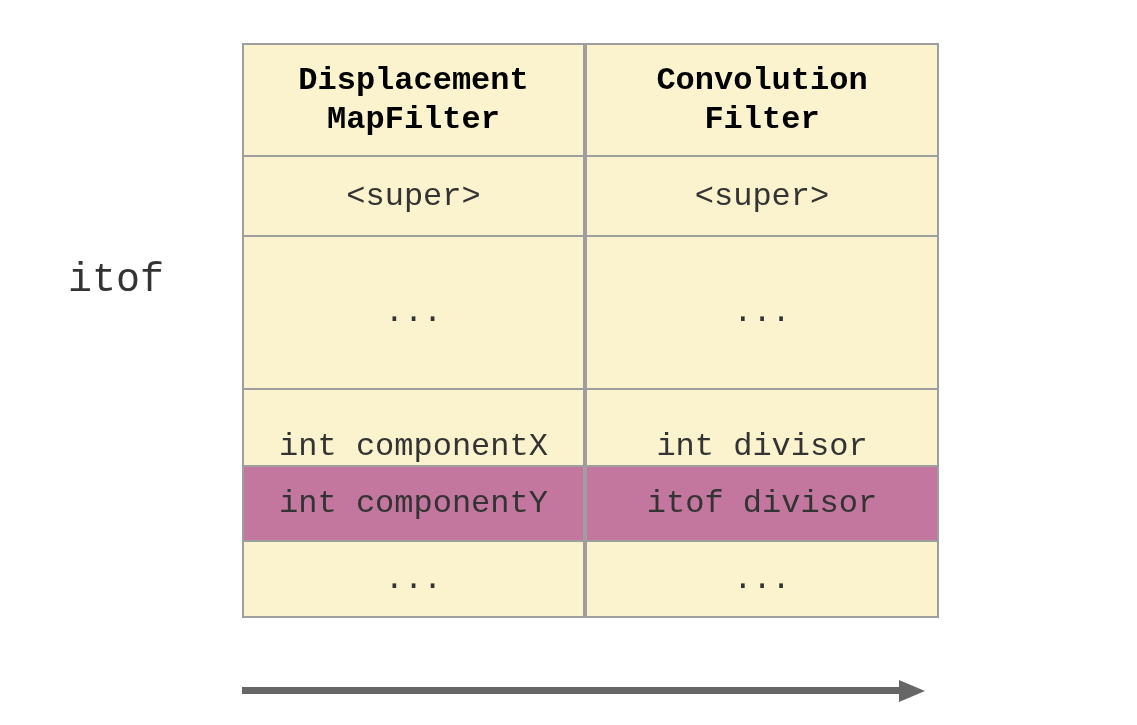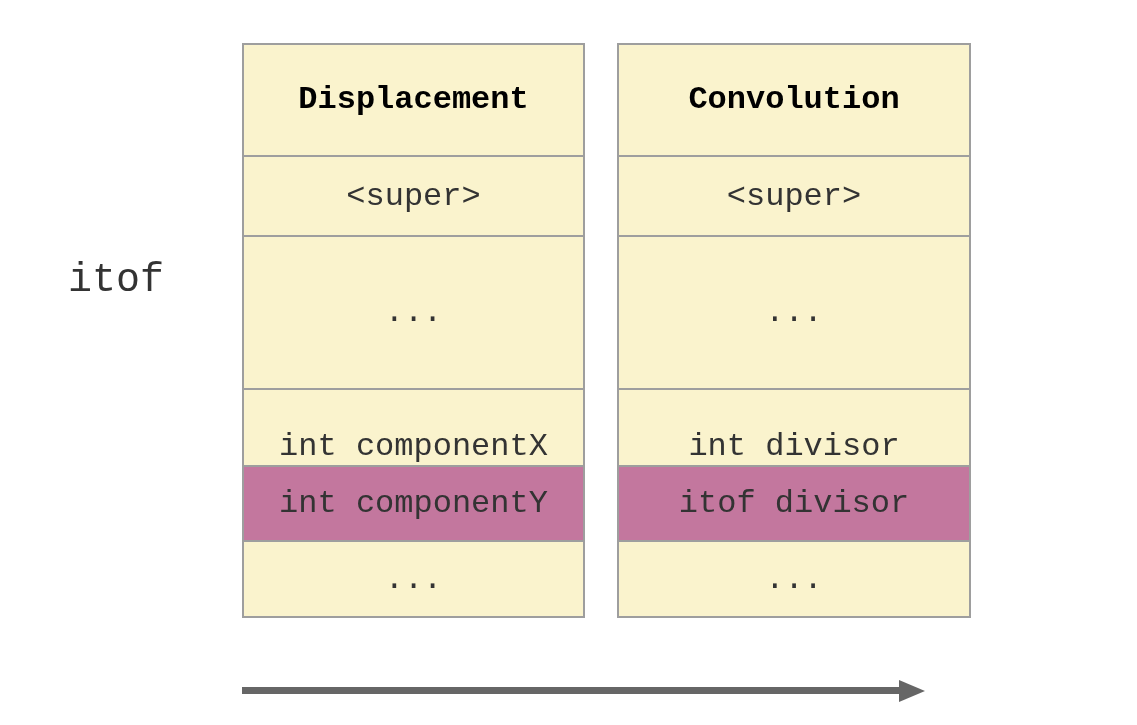--- a/index.html
+++ b/index.html
@@ -31,21 +31,21 @@
   .memtable {
     position: absolute;
     top: 43px;
     height: 575px;
     border: 2px solid var(--table-border);
     background: var(--cell-fill);
     display: flex;
     flex-direction: column;
   }
   .memtable.left-table  { left: 242px; width: 343px; }
-  .memtable.right-table { left: 617px; width: 354px; }
+  .memtable.right-table { left: 585px; width: 354px; }
   .row {
     flex: none;
     display: flex;
     align-items: center;
     justify-content: center;
     border-bottom: 2px solid var(--table-border);
     font-size: 32px;
     color: var(--row-text);
     background: var(--cell-fill);
     overflow: hidden;
@@ -85,20 +85,21 @@
   }
 </style>
 </head>
 <body>
 
 <div class="side-label">itof</div>
 
 <div class="memtable left-table">
   <div class="row row-header">
     <span>Displacement</span>
+    <span>MapFilter</span>
   </div>
   <div class="row row-super">
     <span>&lt;super&gt;</span>
   </div>
   <div class="row row-dots-big">
     <span>...</span>
   </div>
   <div class="row row-field-1">
     <span>int componentX</span>
   </div>
@@ -106,20 +107,21 @@
     <span>int componentY</span>
   </div>
   <div class="row row-dots-end">
     <span>...</span>
   </div>
 </div>
 
 <div class="memtable right-table">
   <div class="row row-header">
     <span>Convolution</span>
+    <span>Filter</span>
   </div>
   <div class="row row-super">
     <span>&lt;super&gt;</span>
   </div>
   <div class="row row-dots-big">
     <span>...</span>
   </div>
   <div class="row row-field-1">
     <span>int divisor</span>
   </div>

